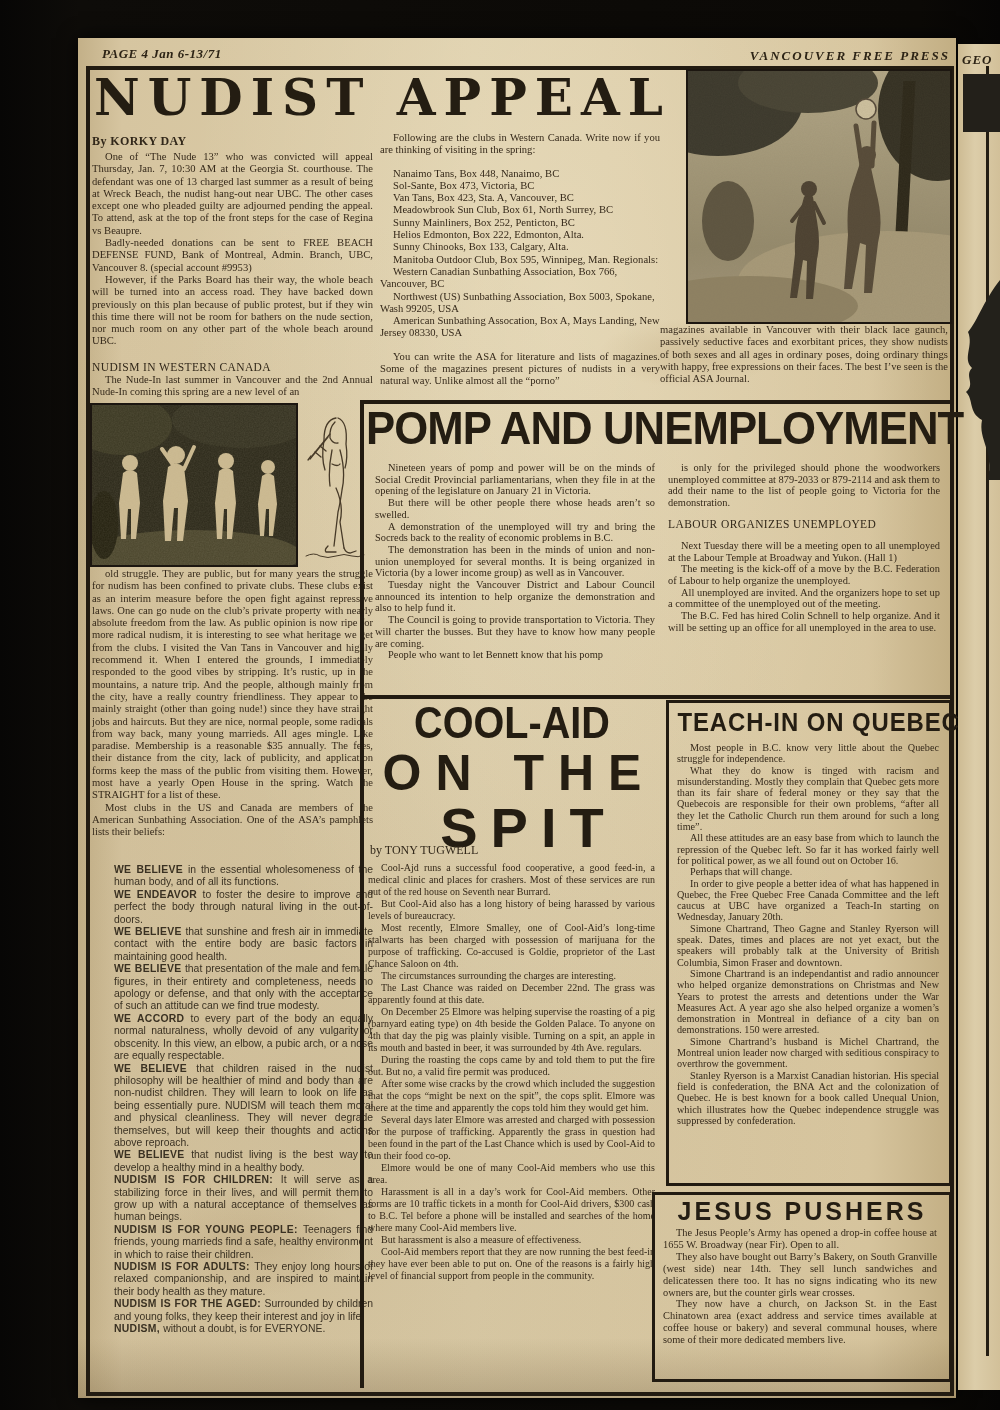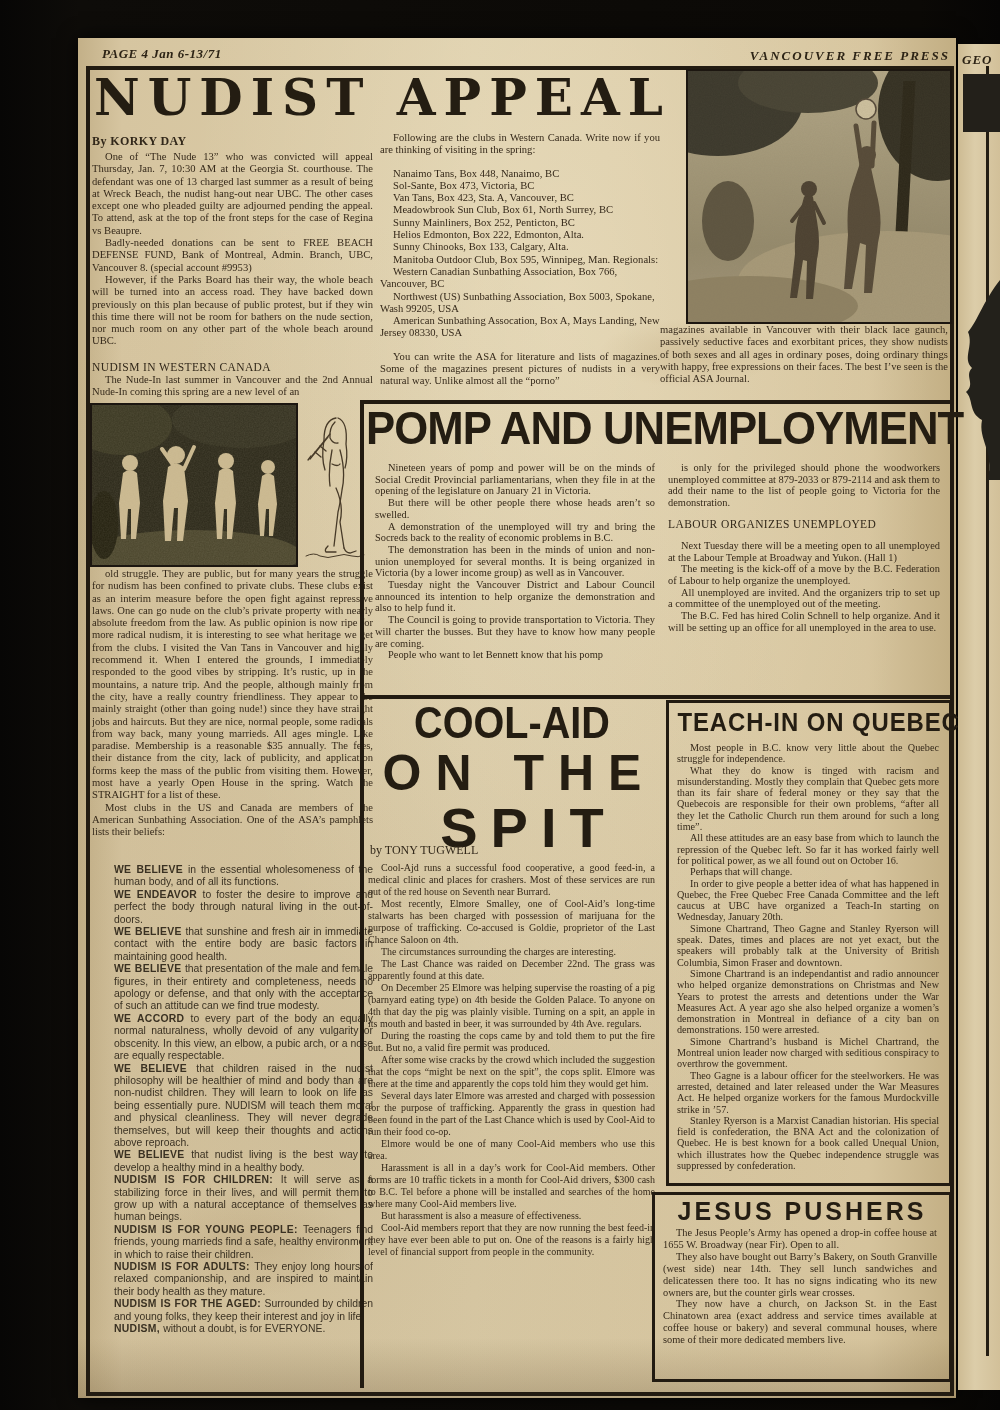--- a/index.html
+++ b/index.html
@@ -224,35 +224,36 @@
     <div class="abs colbody" style="left:668px;top:462px;width:272px;height:226px;font-size:10.4px;line-height:11.7px;">
       <div>
           <p>is only for the privileged  should phone the woodworkers unemployed committee at 879-2033 or 879-2114 and ask them to add their name to the list of people going to Victoria for the demonstration.</p>
         </div>
       <div class="gap" style="height:9px;"></div>
       <div class="subhead">LABOUR ORGANIZES UNEMPLOYED</div>
       <div class="gap" style="height:9px;"></div>
       <div>
           <p>Next Tuesday there will be a meeting open to all unemployed at the Labour Temple at Broadway and Yukon. (Hall 1)</p>
           <p>The meeting is the kick-off of a move by the B.C. Federation of Labour to help organize the unemployed.</p>
-          <p>All unemployed are invited. And the organizers trip to set up a committee of the unemployed out of the meeting.</p>
+          <p>All unemployed are invited. And the organizers hope to set up a committee of the unemployed out of the meeting.</p>
           <p>The B.C. Fed has hired Colin Schnell to help organize. And it will be setting up an office for all unemployed in the area to use.</p>
         </div>
     </div>
   </div>
 
   <div class="abs vrule" style="left:360px;top:691px;width:4px;height:697px;"></div>
 
   <div>
     <div class="abs coolTitle" style="left:366px;top:700px;width:292px;font-size:45px;line-height:46px;transform:scaleX(0.88);transform-origin:center;">COOL-AID</div>
     <div class="abs coolTitle" style="left:366px;top:746px;width:292px;font-size:50px;line-height:54px;letter-spacing:14px;text-indent:14px;">ON THE</div>
     <div class="abs coolTitle" style="left:376px;top:800px;width:292px;font-size:56px;line-height:56px;letter-spacing:13px;text-indent:13px;">SPIT</div>
     <div class="abs" style="left:370px;top:843px;font:12px/14px 'Liberation Serif', serif;color:#32281a;">by TONY TUGWELL</div>
     <div class="abs colbody" style="left:368px;top:862px;width:287px;height:517px;font-size:10px;line-height:12px;">
         <p>Cool-Ajd runs a successful food cooperative, a good feed-in, a medical clinic and places for crashers. Most of these services are run out of the red house on Seventh near Burrard.</p>
+        <p>But Cool-Aid also has a long history of being harassed by various levels of bureaucracy.</p>
         <p>Most recently, Elmore Smalley, one of Cool-Aid’s long-time stalwarts has been charged with possession of marijuana for the purpose of trafficking. Co-accused is Goldie, proprietor of the Last Chance Saloon on 4th.</p>
         <p>The circumstances surrounding the charges are interesting.</p>
         <p>The Last Chance was raided on December 22nd. The grass was apparently found at this date.</p>
         <p>On December 25 Elmore was helping supervise the roasting of a pig (barnyard eating type) on 4th beside the Golden Palace. To anyone on 4th that day the pig was plainly visible. Turning on a spit, an apple in its mouth and basted in beer, it was surrounded by 4th Ave. regulars.</p>
         <p>During the roasting the cops came by and told them to put the fire out. But no, a valid fire permit was produced.</p>
         <p>After some wise cracks by the crowd which included the suggestion that the cops “might be next on the spit”, the cops split. Elmore was there at the time and apparently the cops told him they would get him.</p>
         <p>Several days later Elmore was arrested and charged with possession for the purpose of trafficking. Apparently the grass in question had been found in the part of the Last Chance which is used by Cool-Aid to run their food co-op.</p>
         <p>Elmore would be one of many Cool-Aid members who use this area.</p>
         <p>Harassment is all in a day’s work for Cool-Aid members. Other forms are 10 traffic tickets in a month for Cool-Aid drivers, $300 cash to B.C. Tel before a phone will be installed and searches of the home where many Cool-Aid members live.</p>
         <p>But harassment is also a measure of effectiveness.</p>
@@ -265,21 +266,20 @@
     <div class="abs cond" style="left:666px;top:708px;width:286px;font-size:26px;line-height:28px;text-align:center;transform:scaleX(0.92);transform-origin:center;letter-spacing:1px;">TEACH-IN ON QUEBEC</div>
     <div class="abs colbody" style="left:677px;top:742px;width:262px;height:434px;font-size:10.2px;line-height:11.3px;">
         <p>Most people in B.C. know very little about the Quebec struggle for independence.</p>
         <p>What they do know is tinged with racism and misunderstanding. Mostly they complain that Quebec gets more than its fair share of federal money or they say that the Quebecois are responsible for their own problems, “after all they let the Catholic Church run them around for such a long time”.</p>
         <p>All these attitudes are an easy base from which to launch the repression of the Quebec left. So far it has worked fairly well for political power, as we all found out on October 16.</p>
         <p>Perhaps that will change.</p>
         <p>In order to give people a better idea of what has happened in Quebec, the Free Quebec Free Canada Committee and the left caucus at UBC have organized a Teach-In starting on Wednesday, January 20th.</p>
         <p>Simone Chartrand, Theo Gagne and Stanley Ryerson will speak. Dates, times and places are not yet exact, but the speakers will probably talk at the University of British Columbia, Simon Fraser and downtown.</p>
         <p>Simone Chartrand is an independantist and radio announcer who helped organize demonstrations on Christmas and New Years to protest the arrests and detentions under the War Measures Act. A year ago she also helped organize a women’s demonstration in Montreal in defiance of a city ban on demonstrations. 150 were arrested.</p>
         <p>Simone Chartrand’s husband is Michel Chartrand, the Montreal union leader now charged with seditious conspiracy to overthrow the government.</p>
-        <p>Theo Gagne is a labour officer for the steelworkers. He was arrested, detained and later released under the War Measures Act. He helped organize workers for the famous Murdockville strike in ’57.</p>
         <p>Stanley Ryerson is a Marxist Canadian historian. His special field is confederation, the BNA Act and the colonization of Quebec. He is best known for a book called Unequal Union, which illustrates how the Quebec independence struggle was suppressed by confederation.</p>
       </div>
   </div>
 
   <div>
     <div class="abs hairbox" style="left:652px;top:1192px;width:294px;height:184px;"></div>
     <div class="abs cond" style="left:652px;top:1198px;width:300px;font-size:25px;line-height:26px;text-align:center;letter-spacing:3px;">JESUS PUSHERS</div>
     <div class="abs colbody" style="left:663px;top:1227px;width:274px;height:144px;font-size:10.4px;line-height:11.9px;">
         <p>The Jesus People’s Army has opened a drop-in coffee house at 1655 W. Broadway (near Fir). Open to all.</p>
         <p>They also have bought out Barry’s Bakery, on South Granville (west side) near 14th. They sell lunch sandwiches and delicatessen there too. It has no signs indicating who its new owners are, but the counter girls wear crosses.</p>

